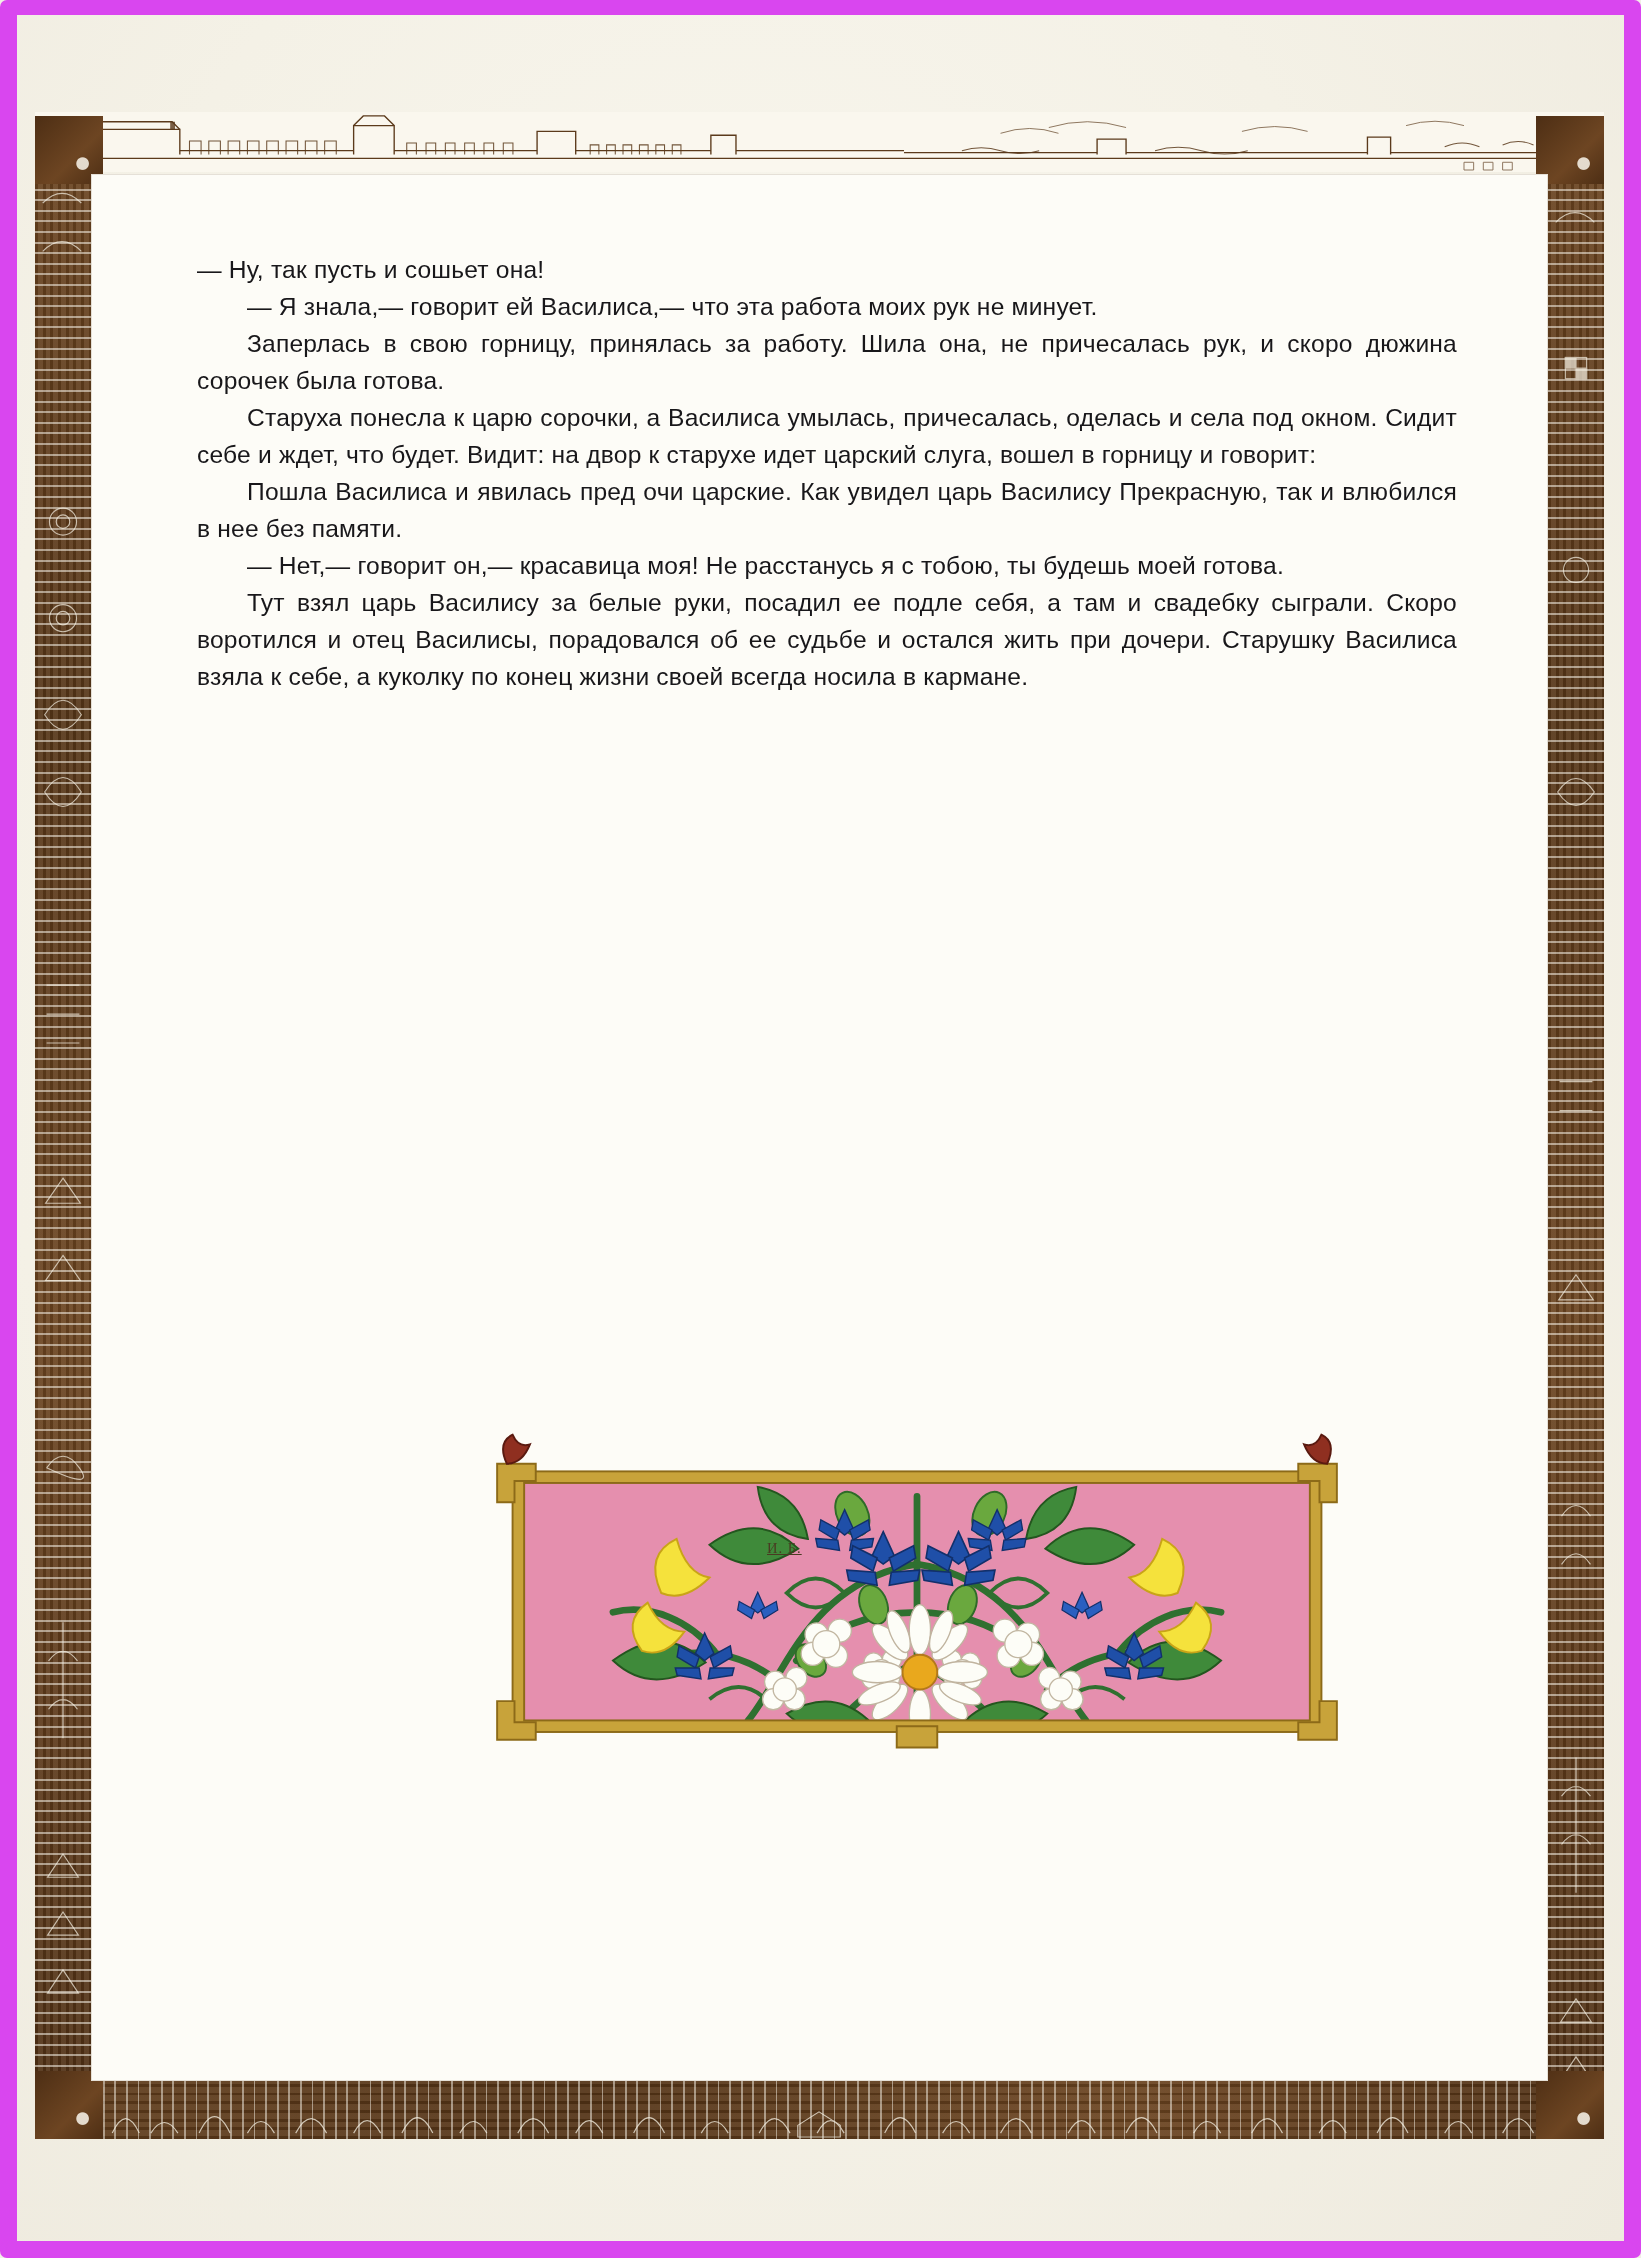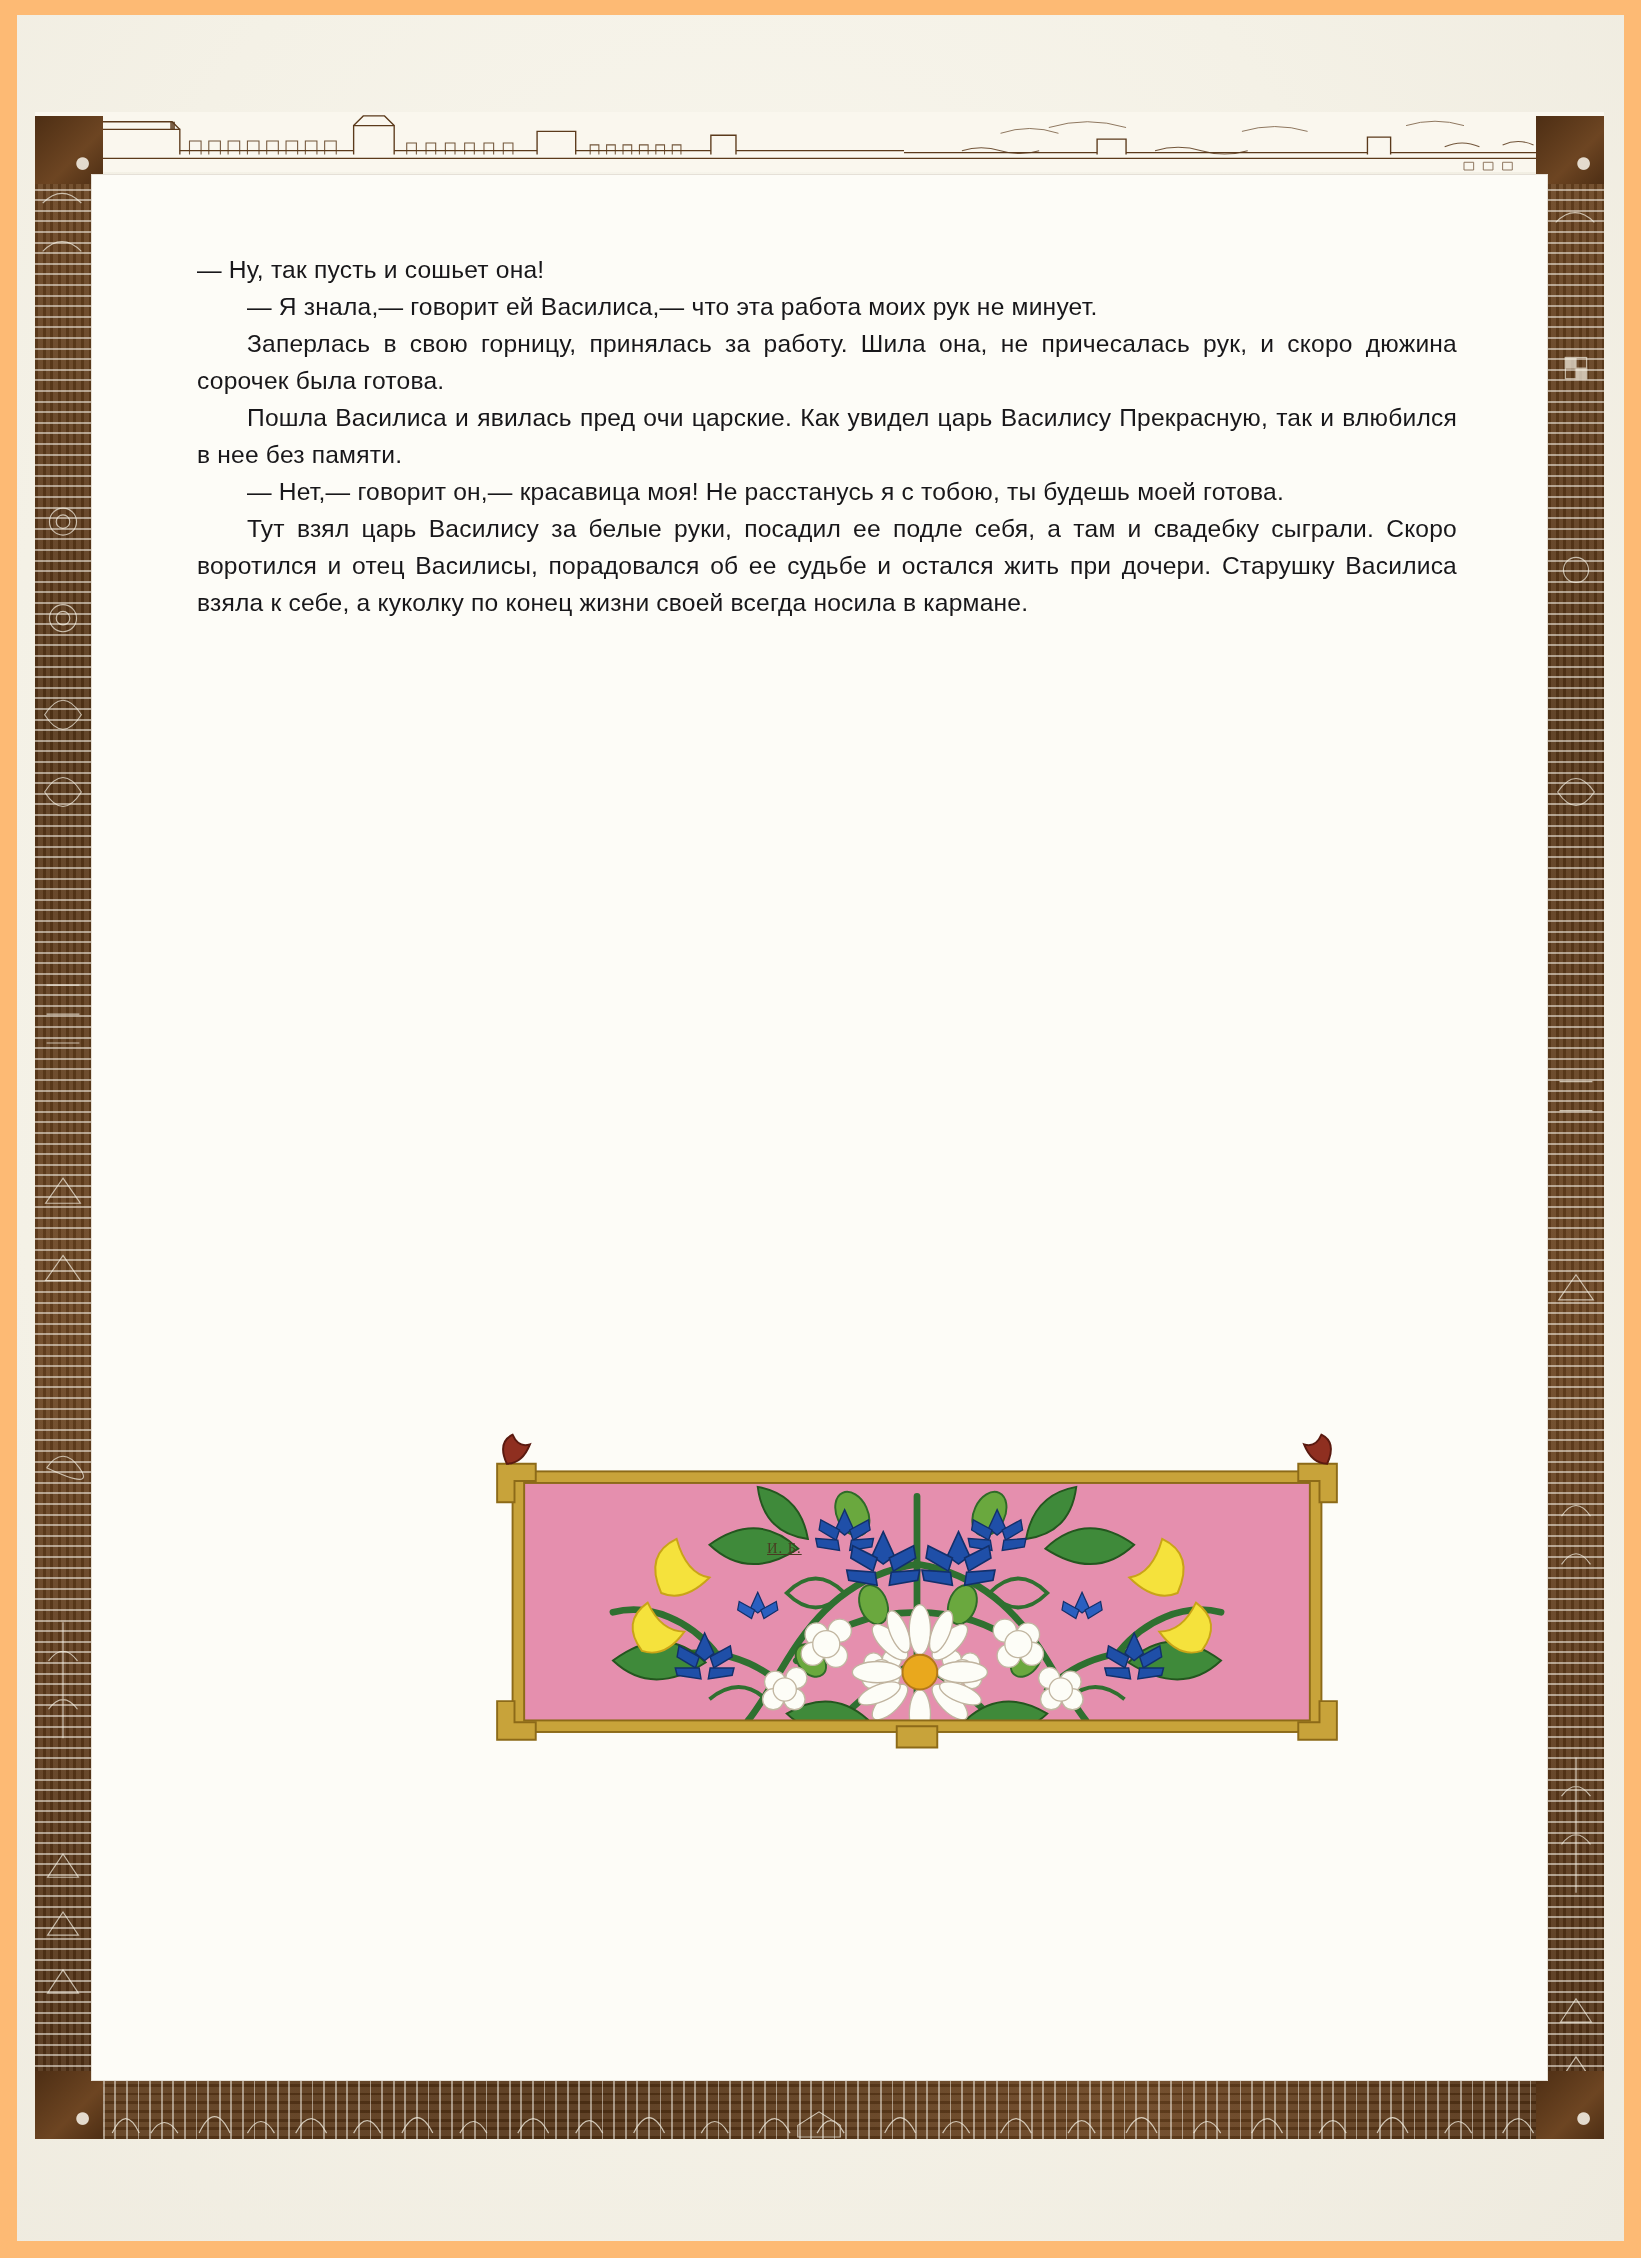--- a/index.html
+++ b/index.html
@@ -10,21 +10,22 @@
     background: #f2efe6;
     font-family: "Liberation Sans", sans-serif;
     overflow: hidden;
   }
 
   
   .page {
     position: absolute;
     left: 0; top: 0;
     width: 1641px; height: 2258px;
-    background: #fdba74;
+    background: #d946ef;
+    border-radius: 7px;
   }
   .paper-tone {
     position: absolute;
     left: 17.4px; top: 15.4px; right: 17.4px; bottom: 17.4px;
     background: radial-gradient(ellipse at 45% 40%, #fbf9f2 0%, #f4f1e6 60%, #eeeade 100%);
   }
 
   
   .frame {
     position: absolute;
@@ -244,20 +245,21 @@
     <div class="corner bl"></div>
     <div class="corner br"></div>
   </div>
 
   <div class="text-panel">
 
     <div class="story">
       <p class="noindent">— Ну, так пусть и сошьет она!</p>
       <p>— Я знала,— говорит ей Василиса,— что эта работа моих рук не минует.</p>
       <p>Заперлась в свою горницу, принялась за работу. Шила она, не причесалась рук, и скоро дюжина сорочек была готова.</p>
+      <p>Старуха понесла к царю сорочки, а Василиса умылась, причесалась, оделась и села под окном. Сидит себе и ждет, что будет. Видит: на двор к старухе идет царский слуга, вошел в горницу и говорит:</p>
       <p>Пошла Василиса и явилась пред очи царские. Как увидел царь Василису Прекрасную, так и влюбился в нее без памяти.</p>
       <p>— Нет,— говорит он,— красавица моя! Не расстанусь я с тобою, ты будешь моей готова.</p>
       <p>Тут взял царь Василису за белые руки, посадил ее подле себя, а там и свадебку сыграли. Скоро воротился и отец Василисы, порадовался об ее судьбе и остался жить при дочери. Старушку Василиса взяла к себе, а куколку по конец жизни своей всегда носила в кармане.</p>
     </div>
 
     <div class="tailpiece">
       <svg width="898" height="444" viewBox="0 0 930 460" xmlns="http://www.w3.org/2000/svg">
         <defs>
           <clipPath id="panelClip">
             <rect x="52" y="110" width="826" height="258"></rect>

